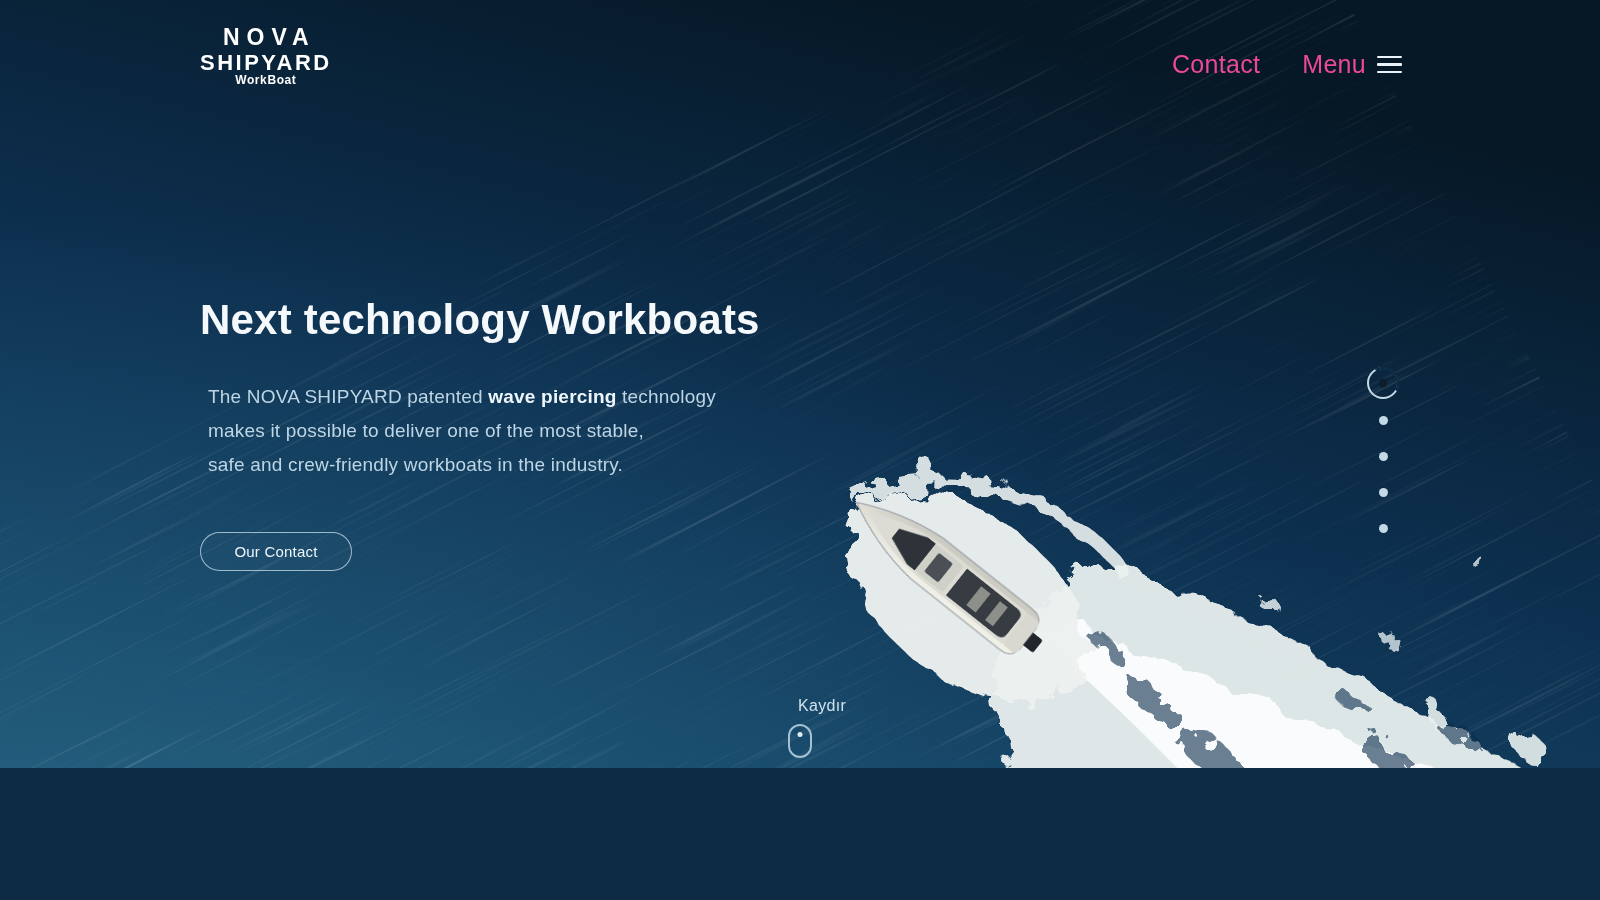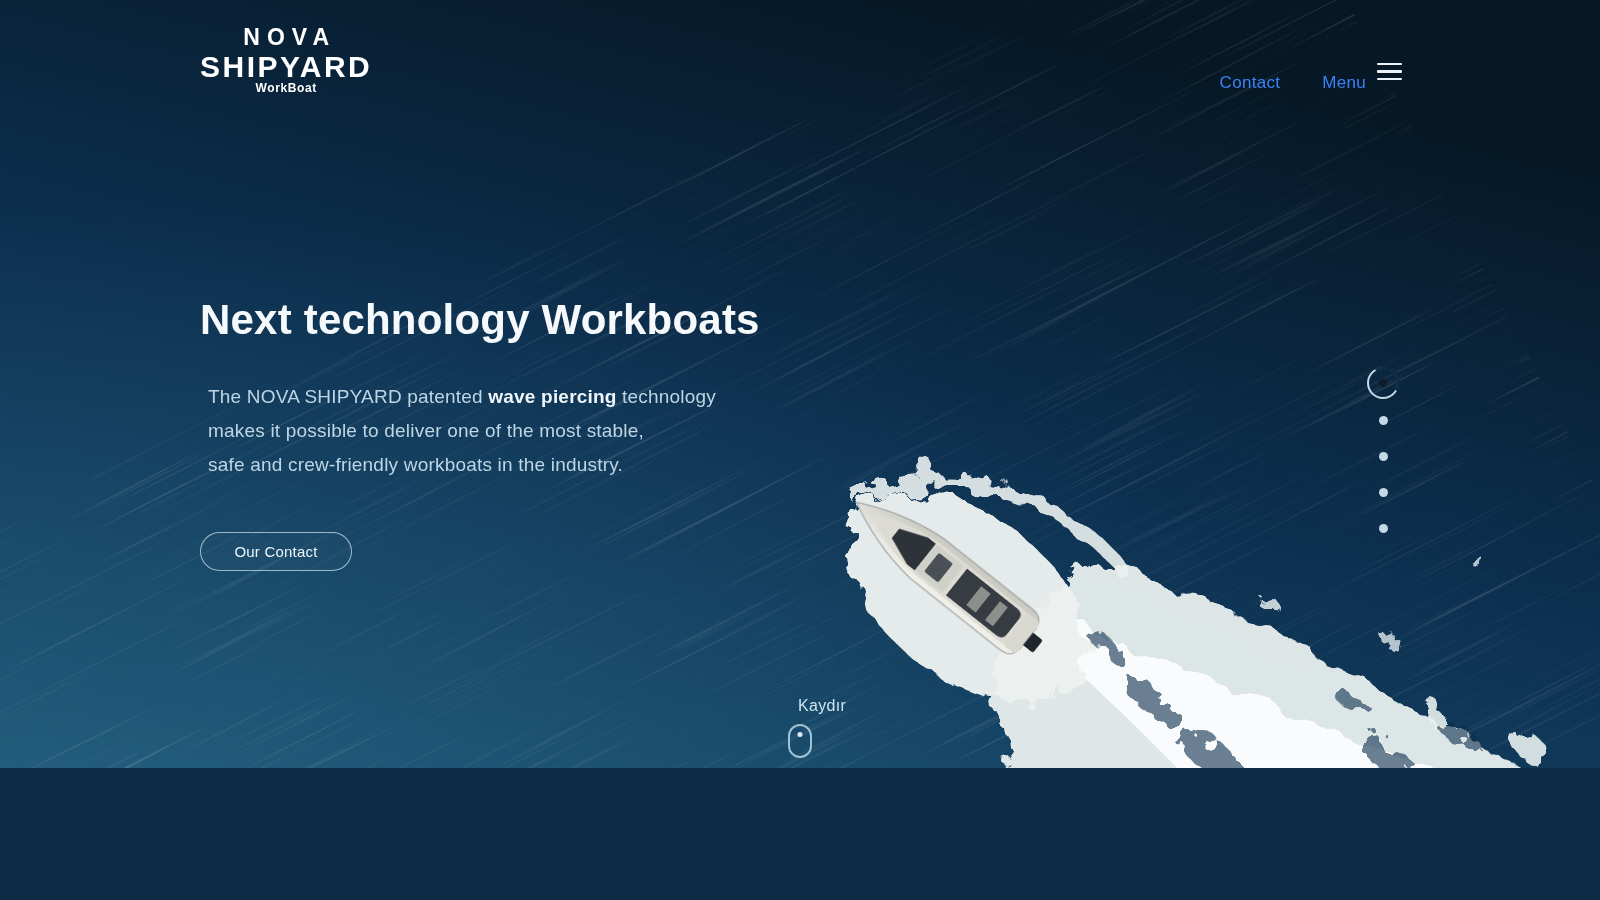--- a/index.html
+++ b/index.html
@@ -5,24 +5,24 @@
   html,body{margin:0;padding:0;width:1600px;height:900px;overflow:hidden;background:#0d2b45;
     font-family:"Liberation Sans",sans-serif;-webkit-font-smoothing:antialiased;}
   .stage{position:relative;width:1600px;height:768px;overflow:hidden;}
   .scene{position:absolute;inset:0;width:1600px;height:900px;display:block;}
 
   
   header{position:absolute;left:0;right:0;top:0;display:flex;justify-content:space-between;
     align-items:flex-start;padding:26px 198px 0 200px;z-index:5;}
   .logo{text-align:center;color:#ffffff;line-height:1;cursor:pointer;user-select:none;}
   .logo-top{font-size:23px;font-weight:700;letter-spacing:7px;text-indent:7px;}
-  .logo-main{font-size:30px;font-weight:700;letter-spacing:2.5px;margin-top:3px;}
+  .logo-main{font-size:22px;font-weight:700;letter-spacing:2.5px;margin-top:3px;}
   .logo-sub{font-size:12px;font-weight:700;letter-spacing:.6px;margin-top:0;}
   nav{display:flex;align-items:center;gap:42px;margin-top:24px;}
-  .nav-link{font-size:17px;color:#3b82f6;letter-spacing:.3px;text-decoration:none;cursor:pointer;margin-top:23px;}
+  .nav-link{font-size:25px;color:#ec4899;letter-spacing:.3px;text-decoration:none;cursor:pointer;}
   .menu-wrap{display:flex;align-items:center;gap:11px;cursor:pointer;}
   .burger{width:25px;display:flex;flex-direction:column;gap:5px;}
   .burger i{display:block;height:2.5px;background:#e9f3f9;border-radius:1px;}
 
   
   .hero{position:absolute;left:200px;top:296px;z-index:4;}
   .hero h1{margin:0;font-size:42px;font-weight:700;letter-spacing:.2px;color:#f5f9fc;}
   .hero p{margin:36px 8px 0;font-size:19px;line-height:34px;letter-spacing:.2px;color:#bdd5e4;font-weight:400;}
   .hero p strong{color:#eef6fb;font-weight:700;}
   .cta{margin-top:50px;width:152px;height:39px;border-radius:22px;border:1px solid rgba(214,234,244,.7);

